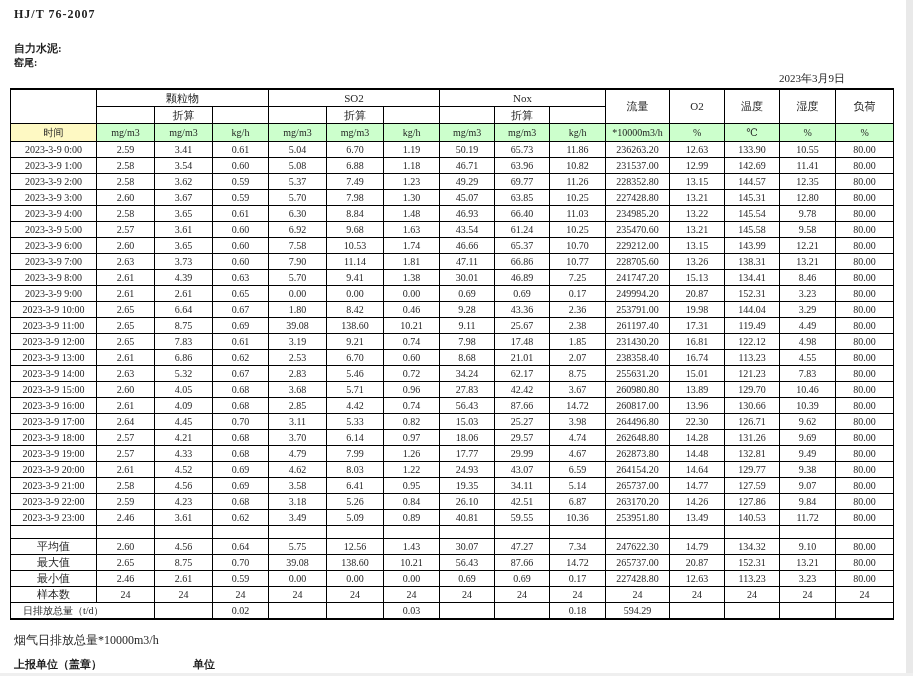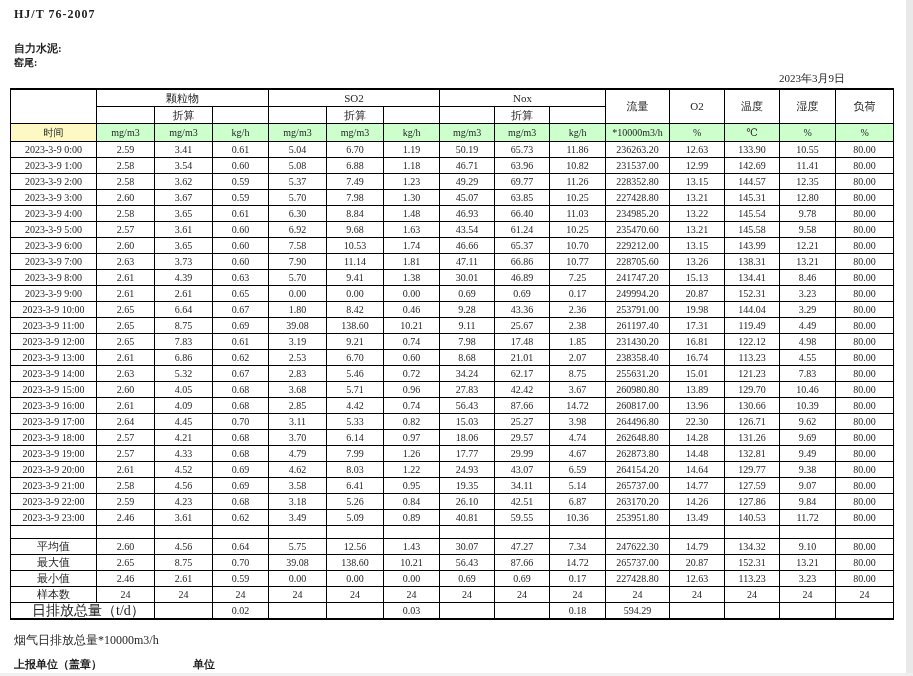--- a/index.html
+++ b/index.html
@@ -22,21 +22,21 @@
   }
   table.report td {
     border:1px solid #000; text-align:center; vertical-align:middle;
     font-size:10px; line-height:15px; height:15px; padding:0;
     overflow:hidden; white-space:nowrap;
   }
   thead tr.grp td { height:16px; font-size:11px; }
   tr.units td { height:17px; font-size:10px; }
   tr.spacer td { height:12px; }
   tr.summary td.lbl { font-size:11px; }
-  tr.total td.lbl { text-align:left; padding-left:21px; font-size:14px; }
+  tr.total td.lbl { text-align:left; padding-left:12px; font-size:10px; }
   .footer1 { position:absolute; left:14px; top:632px; font-size:12px; }
   .footer2 { position:absolute; left:14px; top:657px; font-size:11px; font-weight:bold; }
   .footer3 { position:absolute; left:193px; top:657px; font-size:11px; font-weight:bold; }
 </style>
 </head>
 <body>
 
 <div class="page">
   <div class="doc-code">HJ/T  76-2007</div>
   <div class="company">自力水泥:</div>

